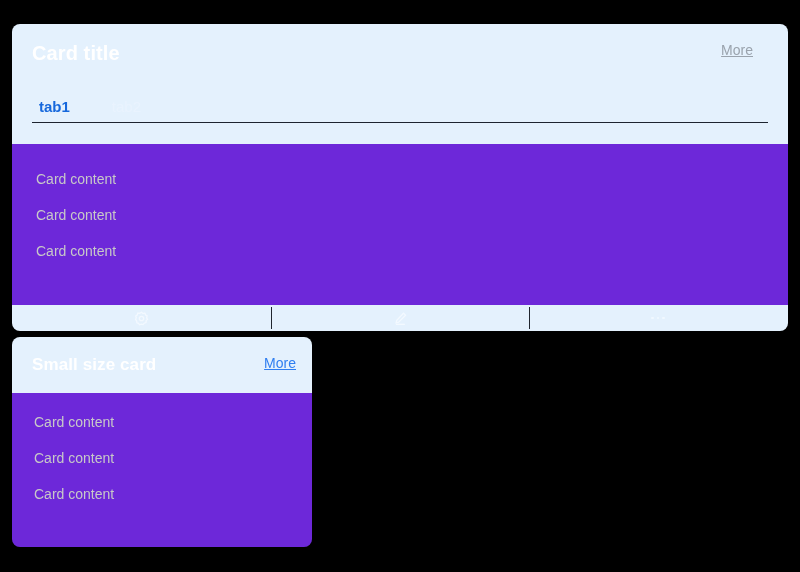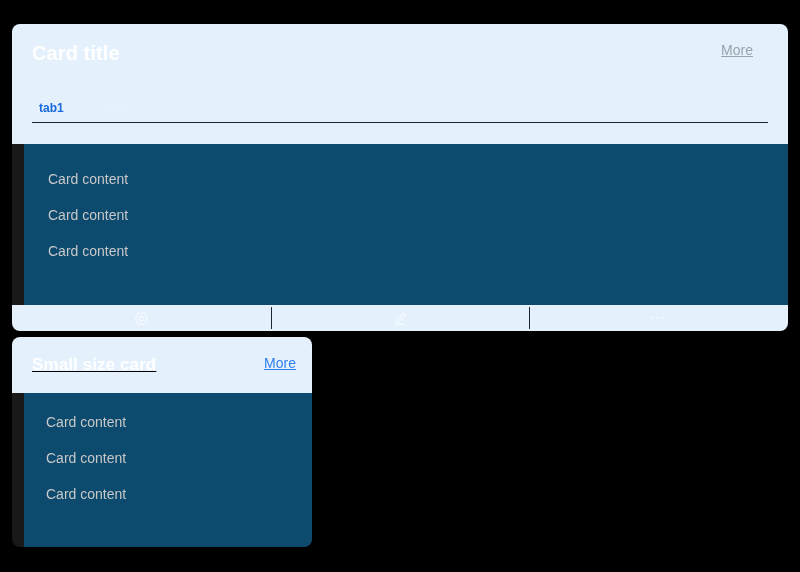--- a/index.html
+++ b/index.html
@@ -46,23 +46,22 @@
     color: #ffffff;
     font-weight: bold;
     letter-spacing: 0.1px;
   }
 
   .head-link {
     font-weight: normal;
   }
 
   .card-body {
-    background: #0c4a6e;
-    box-sizing: border-box;
-    margin-left: 12px;
+    background: #6d28d9;
+    box-sizing: border-box;
   }
 
   .content-line {
     color: #c8c8c8;
     font-size: 14px;
     line-height: 1;
   }
 
   
   #big-card {
@@ -92,21 +91,21 @@
     align-items: flex-end;
     gap: 30px;
     margin-top: 20px;
     padding-left: 1px;
     border-bottom: 1px solid #1d2430;
     height: 38px;
     box-sizing: border-box;
   }
 
   .tab {
-    font-size: 12px;
+    font-size: 15px;
     padding-bottom: 8px;
     line-height: 1;
     background: transparent;
     border: none;
     cursor: pointer;
     font-family: inherit;
   }
 
   .tab-active {
     color: #1668dc;
@@ -193,21 +192,20 @@
     top: 337px;
     width: 300px;
     height: 210px;
   }
 
   #small-card .card-head {
     height: 56px;
     padding: 0 16px 0 20px;
     display: flex;
     align-items: center;
-    text-decoration: underline;
   }
 
   #small-card .card-head-row {
     width: 100%;
   }
 
   #small-card .card-title {
     font-size: 17px;
   }
 

